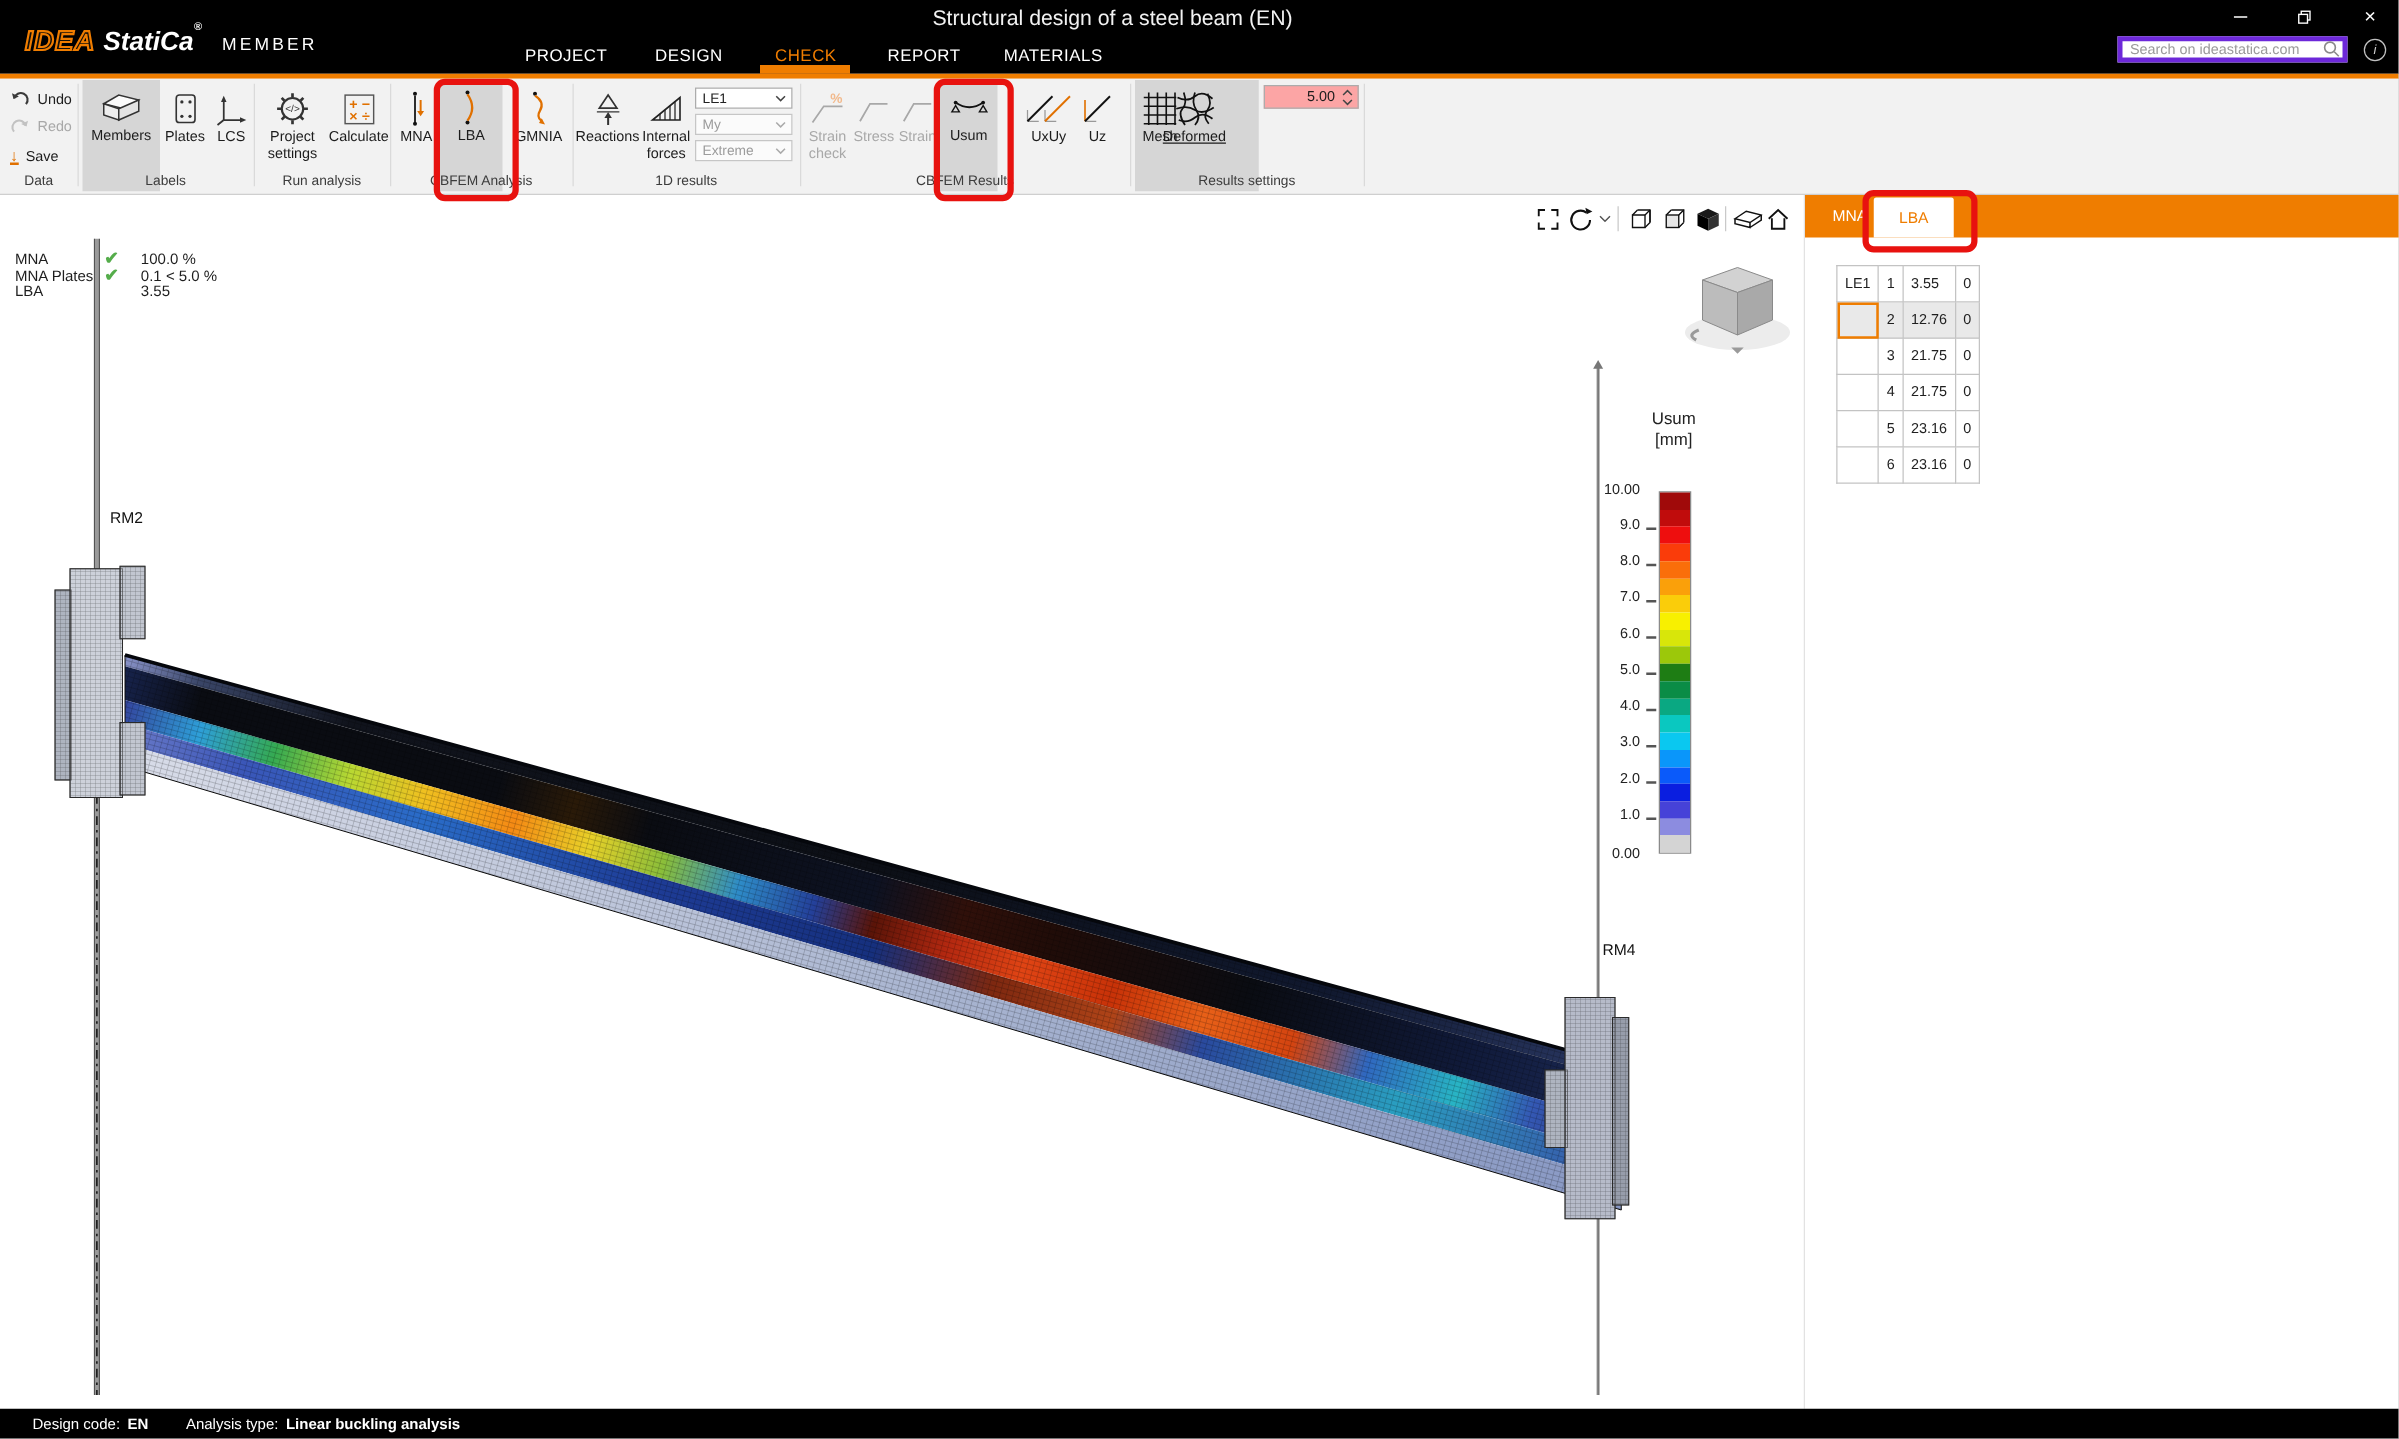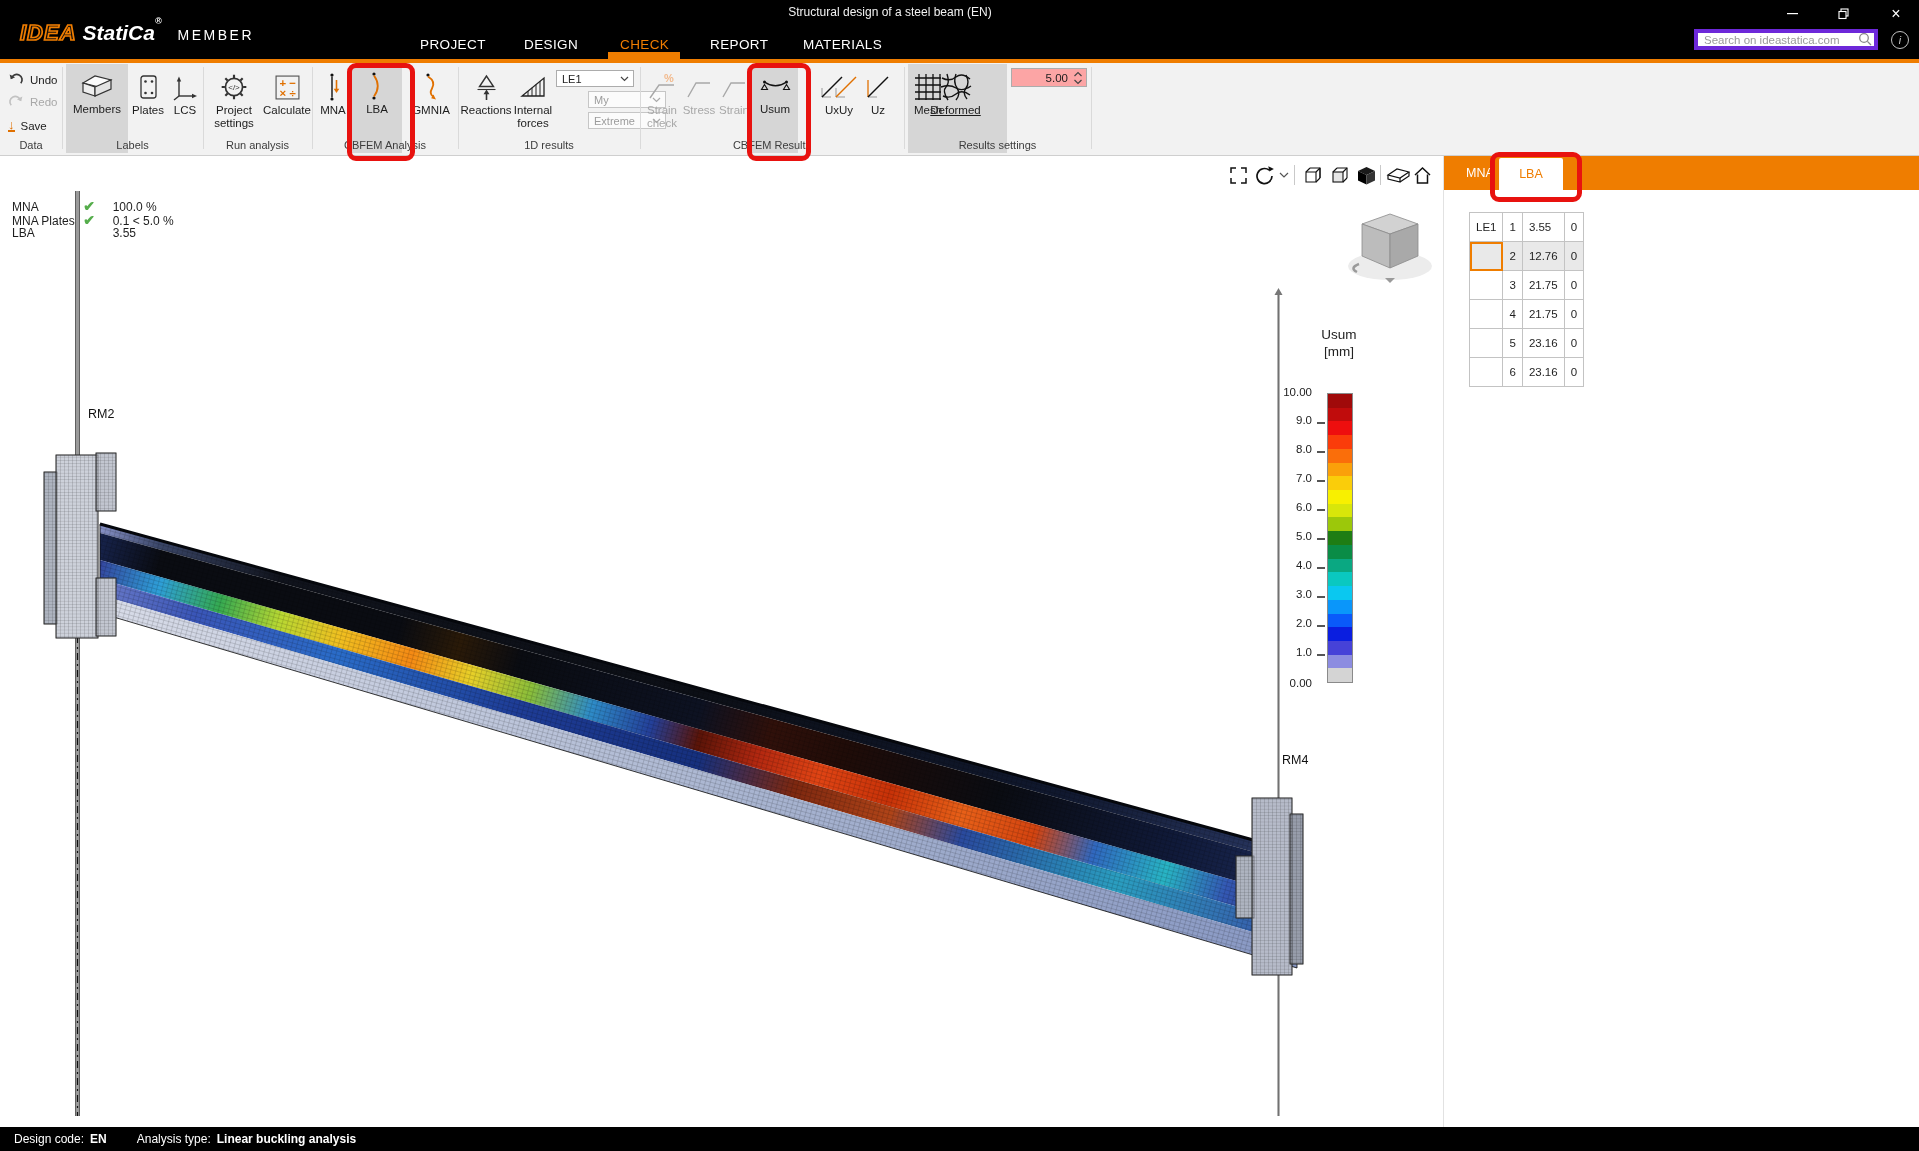--- a/index.html
+++ b/index.html
@@ -1,20 +1,20 @@
 <!DOCTYPE html>
 <html><head>
 <meta charset="utf-8">
 <style>
   html,body{margin:0;padding:0;background:#888;}
   #app{position:relative;width:1919px;height:1151px;background:#fff;overflow:hidden;
        font-family:"Liberation Sans",sans-serif;-webkit-font-smoothing:antialiased;}
   
   #topbar{position:absolute;left:0;top:0;width:1919px;height:59px;background:#000;color:#fff;}
-  .app-title{position:absolute;left:0;top:5px;width:1780px;text-align:center;font-size:12px;color:#f2f2f2;}
+  .app-title{position:absolute;left:0;top:5px;width:1780px;text-align:center;font-size:17px;color:#f2f2f2;}
   .win-btn{position:absolute;top:0;width:44px;height:27px;display:flex;align-items:center;justify-content:center;color:#fff;}
   .logo{position:absolute;left:20px;top:20px;display:flex;align-items:baseline;}
   .logo-idea{font-style:italic;font-weight:900;font-size:22px;letter-spacing:1px;color:#16110a;
              -webkit-text-stroke:1.7px #f07d00;}
   .logo-statica{font-style:italic;font-weight:700;font-size:21px;color:#fff;margin-left:6px;}
   .logo-reg{font-size:9px;color:#fff;vertical-align:super;position:relative;top:-8px;}
   .logo-product{margin-left:16px;font-size:14px;letter-spacing:2.5px;color:#fff;font-weight:400;}
   .menu-item{position:absolute;top:37px;font-size:13.5px;color:#fff;letter-spacing:.4px;}
   .menu-item.active{color:#f07d00;}
   #check-underline{position:absolute;left:608px;top:52px;width:72px;height:7px;background:#ef7d00;}
@@ -34,21 +34,21 @@
   .rbtn{position:absolute;top:2px;height:72px;box-sizing:border-box;display:flex;flex-direction:column;
         align-items:center;padding-top:5px;text-align:center;line-height:12.5px;}
   .rbtn .ric{height:34px;display:flex;align-items:center;justify-content:center;}
   .pressed{background:#d6d6d6;top:1px;height:89px;}
   .disabled{color:#a8a8a8;}
   .smallbtn{position:absolute;left:8px;display:flex;align-items:center;gap:6px;font-size:11.5px;}
   .saveicon{color:#e07000;font-weight:bold;border-bottom:2px solid #e07000;line-height:11px;font-size:13px;}
   .rcombo{position:absolute;left:556px;width:78px;height:17px;box-sizing:border-box;background:#fff;
           border:1px solid #acacac;font-size:11px;display:flex;align-items:center;padding-left:5px;color:#222;}
   .rcombo svg{margin-left:auto;margin-right:4px;}
-  .rcombo.discombo{color:#9c9c9c;border-color:#c6c6c6;background:#fbfbfb;margin-left:32px;}
+  .rcombo.discombo{color:#9c9c9c;border-color:#c6c6c6;background:#fbfbfb;}
   #spinner{position:absolute;left:1011px;top:5px;width:76px;height:19px;box-sizing:border-box;background:#fca5a5;
            border:1px solid #acacac;display:flex;align-items:center;font-size:11.5px;}
   #spinner .spinval{flex:1;text-align:right;padding-right:5px;}
   .redbox{position:absolute;border:5px solid #e8120f;border-radius:9px;pointer-events:none;z-index:6;}
   
   #canvas{position:absolute;left:0;top:156px;width:1443px;height:971px;background:#fff;}
   .chkrow{position:absolute;font-size:12px;color:#1e1e1e;white-space:nowrap;}
   .chkname{display:inline-block;width:68px;}
   .chkmark{display:inline-block;width:26px;color:#55ad4b;font-size:14px;font-weight:bold;}
   .memberlabel{position:absolute;font-size:12.5px;color:#111;}
@@ -67,21 +67,21 @@
   #tab-mna{left:10px;padding:0 12px;color:#fff;}
   #tab-lba{left:55px;top:2px;height:32px;width:64px;background:#fff;color:#ef7d00;justify-content:center;border-radius:2px 2px 0 0;}
   #ptable{position:absolute;left:25px;top:56px;border-collapse:collapse;font-size:11.5px;color:#1f1f1f;}
   #ptable th,#ptable td{border:1px solid #c3c3c3;padding:2px 6px;text-align:left;font-weight:normal;}
   #ptable th{font-weight:bold;height:28px;}
   #ptable td{height:24px;}
   #ptable tr.selected td{background:#e9e9e9;}
   #ptable td.selcell{background:#f1f1f1;outline:2px solid #ef7d00;outline-offset:-2px;}
   
   #statusbar{position:absolute;left:0;top:1127px;width:1919px;height:24px;background:#000;color:#fff;
-             font-size:12px;display:flex;align-items:center;padding-left:14px;box-sizing:border-box;gap:6px;}
+             font-size:12px;display:flex;align-items:center;padding-left:26px;box-sizing:border-box;gap:6px;}
   #statusbar .gap{width:18px;}
   b{font-weight:bold;}
 </style>
 </head>
 <body>
 
 <div id="app">
 
   <div id="topbar">
     <div class="app-title">Structural design of a steel beam (EN)</div>

